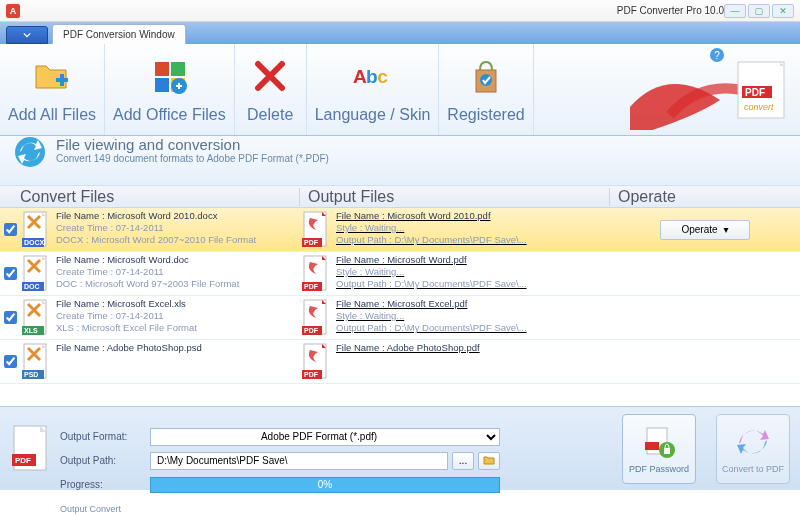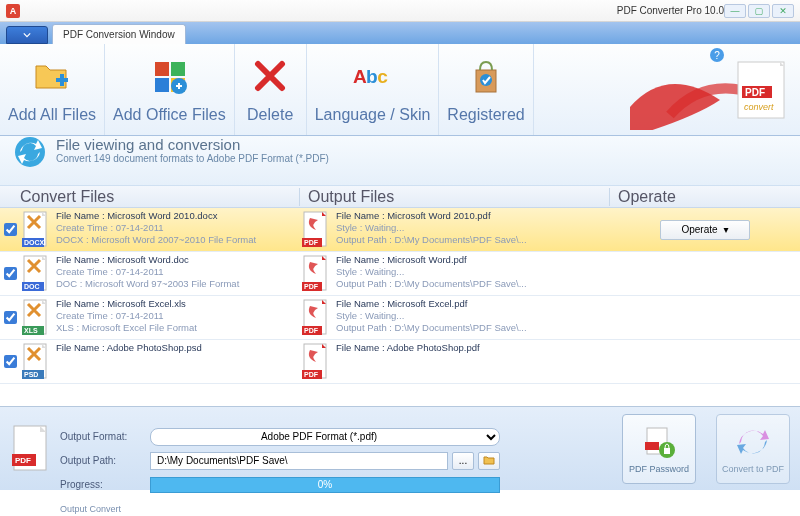--- a/index.html
+++ b/index.html
@@ -39,35 +39,35 @@
 .col3 { flex: 1; padding-left: 8px; }
 
 
 .file-list { height: 198px; overflow-y: auto; }
 .file-row { display: flex; border-bottom: 1px solid #e4ecf5; min-height: 44px; align-items: center; }
 .file-row.selected { background: linear-gradient(#fff3c8,#ffe68b); }
 .check { width: 20px; display: flex; align-items: center; justify-content: center; }
 .check input { accent-color: #3a7cd8; }
 .file-cell { display: flex; align-items: flex-start; }
 .file-cell.left { width: 280px; }
-.file-cell.right { width: 310px; }
+.file-cell.right { width: 310px; text-decoration: underline; }
 .file-icon { width: 30px; height: 40px; margin-right: 6px; position: relative; }
 .file-text { font-size: 9.5px; line-height: 1.3; color: #4a5a7a; }
 .file-text .fn { color: #2a3a5a; }
 .file-text .meta { color: #8a9ab8; }
 .operate-cell { flex: 1; display: flex; align-items: center; justify-content: center; }
 .operate-btn { width: 90px; height: 20px; border: 1px solid #b8c8d8; background: linear-gradient(#fefefe,#ebeff4); border-radius: 2px; font-size: 10px; display: flex; align-items: center; justify-content: center; gap: 6px; cursor: pointer; }
 
 
 .footer { height: 84px; background: linear-gradient(#e4eefa,#cfe0f4); border-top: 1px solid #b5c8de; display: flex; align-items: center; padding: 6px 10px; gap: 8px; }
 .footer-pdf-icon { width: 42px; height: 50px; }
 .footer-form { display: grid; grid-template-columns: 84px 1fr; grid-auto-rows: 20px; gap: 4px 6px; width: 440px; align-items: center; margin-top: 48px; }
 .footer-label { font-size: 10px; color: #4a5a7a; }
 .footer-select, .footer-input { height: 18px; border: 1px solid #a8bed8; background: #fff; font-size: 10px; padding: 0 6px; }
-.footer-select { text-align: center; border-radius: 8px; }
+.footer-select { text-align: center; }
 .path-row { display: flex; gap: 4px; }
 .path-row input { flex: 1; }
 .path-btn { width: 22px; height: 18px; border: 1px solid #a8bed8; background: linear-gradient(#fff,#e8eef6); border-radius: 2px; font-size: 10px; cursor: pointer; }
 .progress-wrap { grid-column: 2; height: 16px; background: #4eb8f0; border: 1px solid #3a9cd4; color: #fff; font-size: 10px; display: flex; align-items: center; justify-content: center; }
 .footer-sub { font-size: 9px; color: #7a90b0; grid-column: 1; }
 .footer-right-btns { margin-left: auto; display: flex; gap: 20px; }
 .big-btn { width: 74px; height: 70px; border: 1px solid #a8bed8; background: linear-gradient(#f8fbfe,#e4eef9); border-radius: 4px; display: flex; flex-direction: column; align-items: center; justify-content: center; font-size: 9px; color: #5a7a9a; cursor: pointer; }
 .big-btn .bi { width: 36px; height: 36px; margin-bottom: 4px; }
 .big-btn.disabled { opacity: 0.7; text-align: right; }
 </style>

